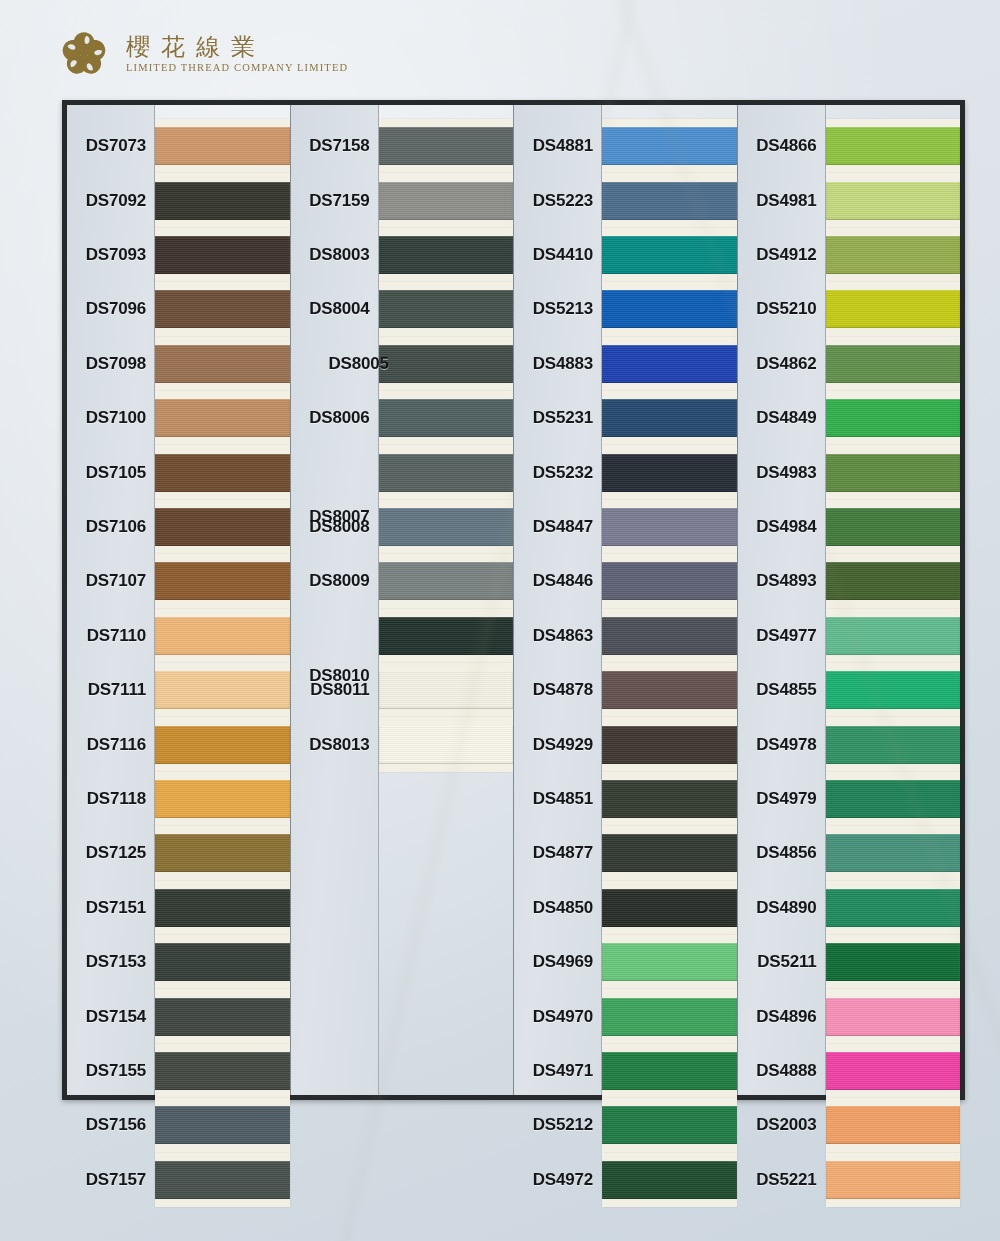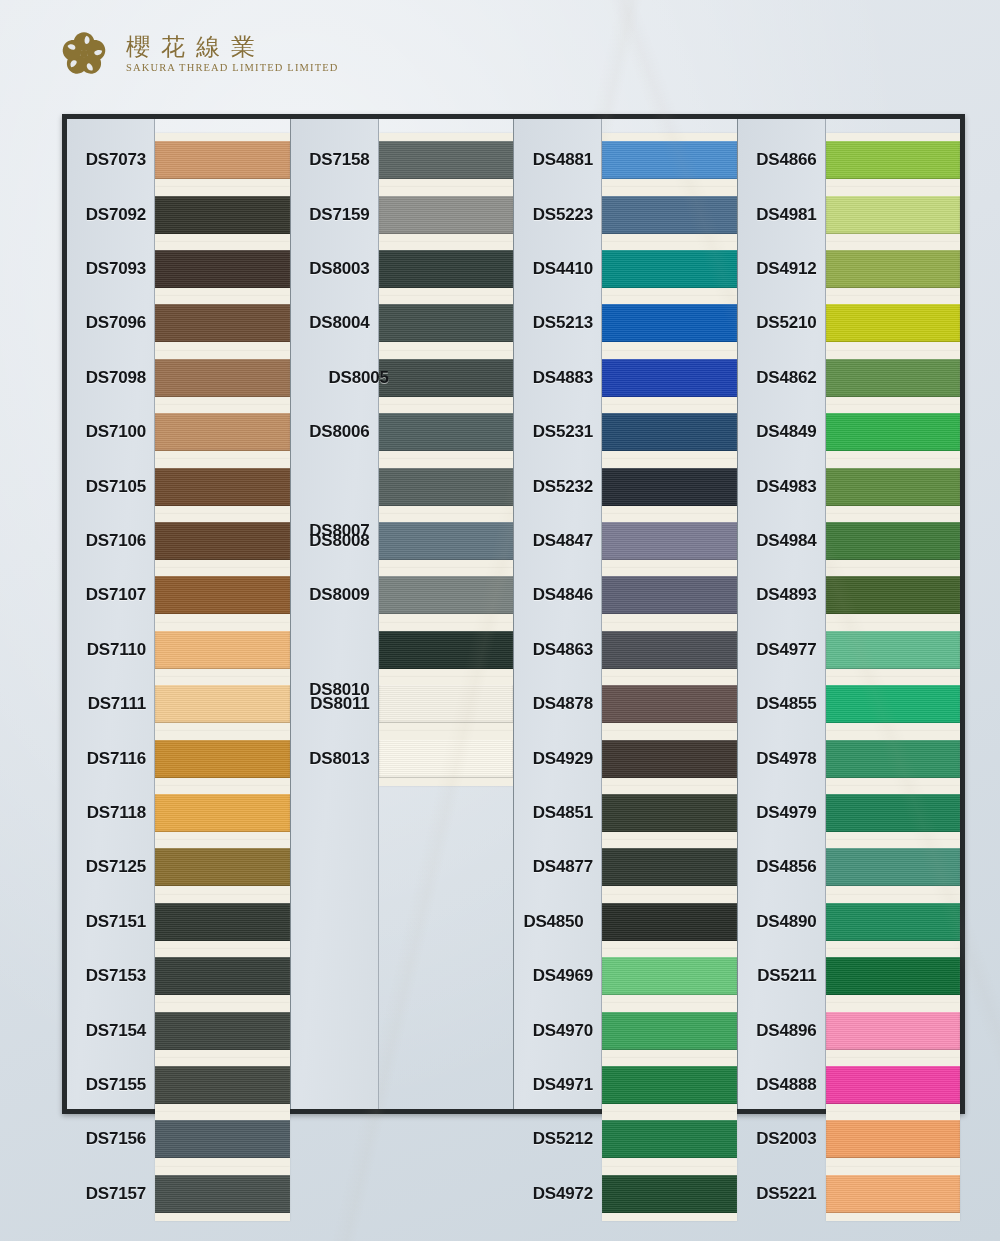--- a/index.html
+++ b/index.html
@@ -58,21 +58,21 @@
     font-size: 10.5px;
     letter-spacing: 1.15px;
     color: #8d7641;
     white-space: nowrap;
   }
 
   
   #chart-frame {
     position: absolute;
     left: 62px;
-    top: 114px;
+    top: 100px;
     width: 903px;
     height: 1000px;
     border: 5px solid #262a2c;
     box-sizing: border-box;
     box-shadow: 0 2px 5px rgba(0,0,0,0.28);
     background: transparent;
     display: flex;
   }
 
   
@@ -182,21 +182,21 @@
           <path d="M55 15 C60 17 62 22 60 27 C58 31 54 32 52 29 C50 25 51 18 55 15 Z" transform="rotate(72 50 50)"></path>
           <path d="M55 15 C60 17 62 22 60 27 C58 31 54 32 52 29 C50 25 51 18 55 15 Z" transform="rotate(144 50 50)"></path>
           <path d="M55 15 C60 17 62 22 60 27 C58 31 54 32 52 29 C50 25 51 18 55 15 Z" transform="rotate(216 50 50)"></path>
           <path d="M55 15 C60 17 62 22 60 27 C58 31 54 32 52 29 C50 25 51 18 55 15 Z" transform="rotate(288 50 50)"></path>
         </g>
         <circle cx="50" cy="50" r="7.5" fill="#8a7334"></circle>
       </svg>
     </div>
     <div id="brand-text">
       <div id="brand-cjk">櫻花線業</div>
-      <div id="brand-latin">SAKURA THREAD LIMITED LIMITED</div>
+      <div id="brand-latin">LIMITED THREAD COMPANY LIMITED</div>
     </div>
   </div>
 
   <div id="chart-frame">
       <div class="column" style="width: 223.25px;">
         <div class="label-strip" style="flex-basis: 88px;">
           <div class="swatch-label" style="top: 41.2px;">DS7073</div>
           <div class="swatch-label" style="top: 95.6px;">DS7092</div>
           <div class="swatch-label" style="top: 150px;">DS7093</div>
           <div class="swatch-label" style="top: 204.4px;">DS7096</div>
@@ -313,21 +313,21 @@
           <div class="swatch-label" style="top: 258.8px;">DS4883</div>
           <div class="swatch-label" style="top: 313.2px;">DS5231</div>
           <div class="swatch-label" style="top: 367.6px;">DS5232</div>
           <div class="swatch-label" style="top: 422px;">DS4847</div>
           <div class="swatch-label" style="top: 476.4px;">DS4846</div>
           <div class="swatch-label" style="top: 530.8px;">DS4863</div>
           <div class="swatch-label" style="top: 585.2px;">DS4878</div>
           <div class="swatch-label" style="top: 639.6px;">DS4929</div>
           <div class="swatch-label" style="top: 694px;">DS4851</div>
           <div class="swatch-label" style="top: 748.4px;">DS4877</div>
-          <div class="swatch-label" style="top: 802.8px; text-align: center;">DS4850</div>
+          <div class="swatch-label" style="top: 802.8px;">DS4850</div>
           <div class="swatch-label" style="top: 857.2px;">DS4969</div>
           <div class="swatch-label" style="top: 911.6px;">DS4970</div>
           <div class="swatch-label" style="top: 966px;">DS4971</div>
           <div class="swatch-label" style="top: 1020.4px;">DS5212</div>
           <div class="swatch-label" style="top: 1074.8px;">DS4972</div>
         </div>
         <div class="swatch-strip">
           <div class="card" style="top: 14px; height: 54.4px;"></div>
           <div class="skein" title="DS4881" style="top: 22.2px; height: 38px; background: rgb(74, 142, 207);"></div>
           <div class="card" style="top: 68.4px; height: 54.4px;"></div>

